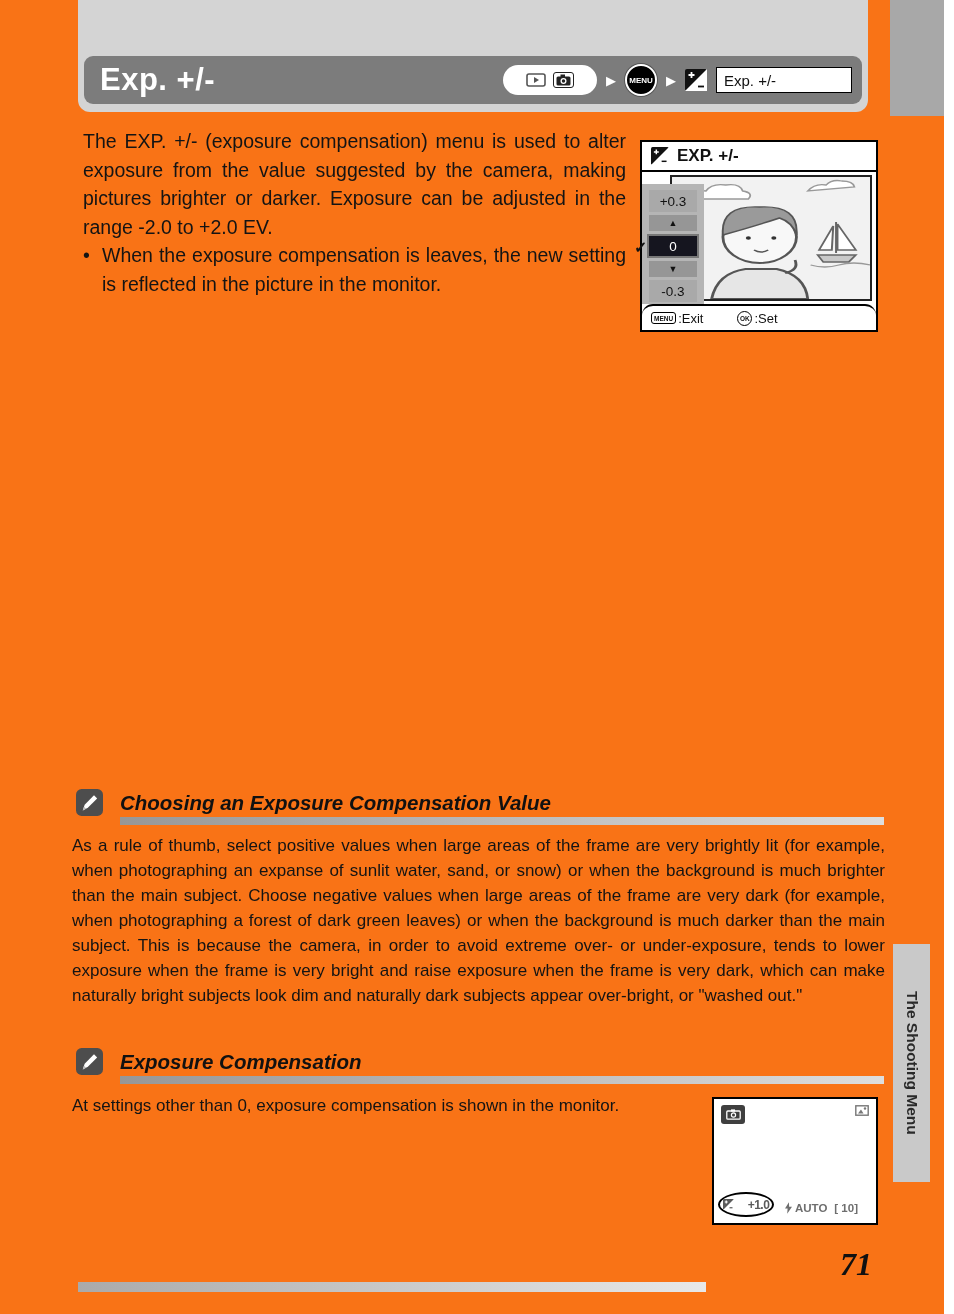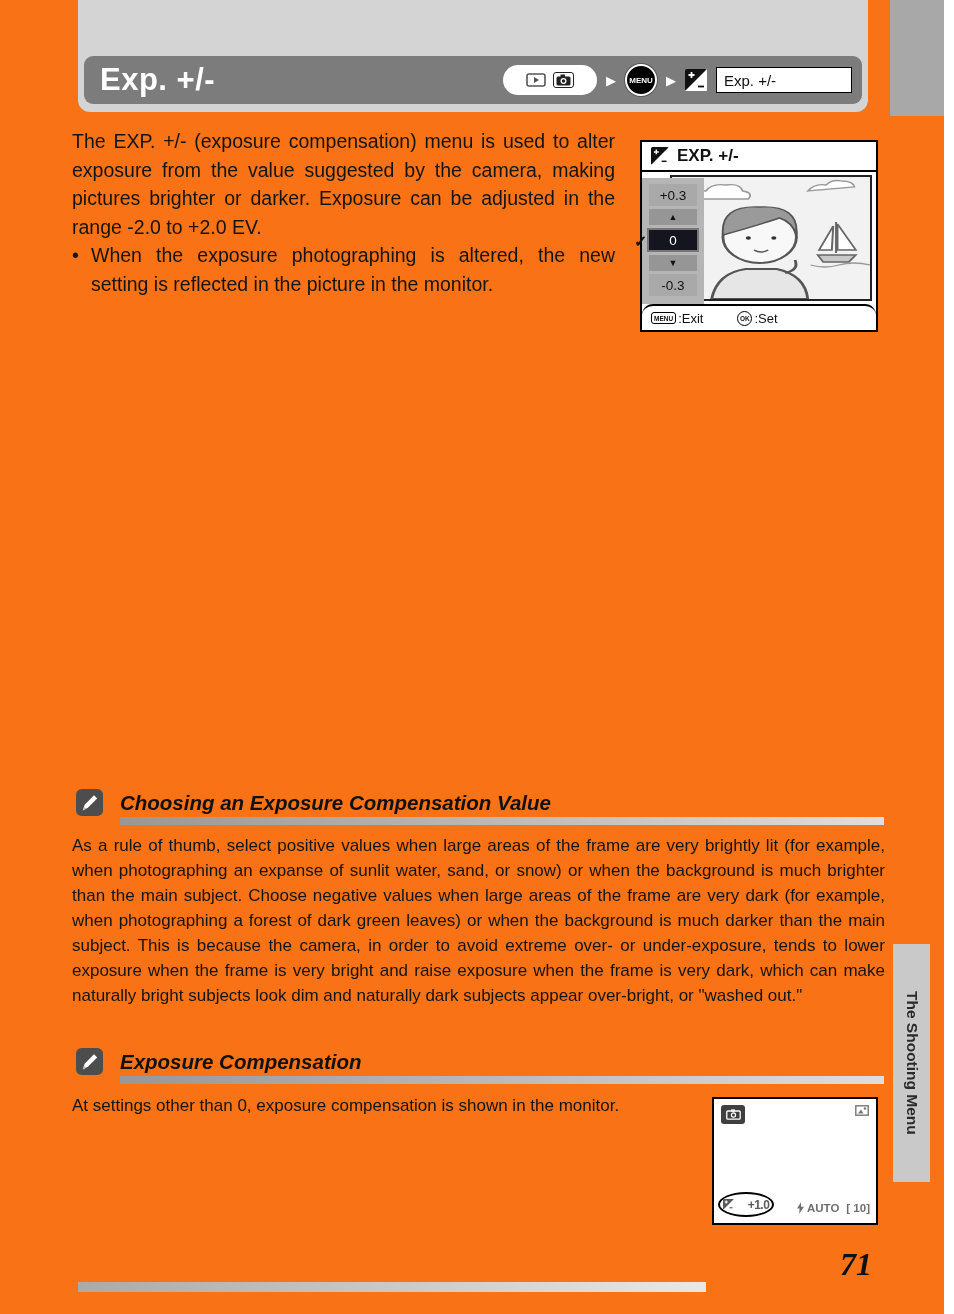--- a/index.html
+++ b/index.html
@@ -21,36 +21,36 @@
   .cam-box { border:1.5px solid #222; border-radius:3px; padding:1px 2px; display:flex; align-items:center; }
   .play-arrow { color:#fff; font-size:13px; line-height:1; }
   .menu-circle { width:32px; height:32px; border-radius:50%; background:#000;
                  border:2px solid #fff; box-shadow:0 0 0 1px #555;
                  display:flex; align-items:center; justify-content:center;
                  color:#fff; font-size:8px; font-weight:bold; }
   .badge-box { width:136px; height:26px; background:#fff; border:1px solid #000;
                display:flex; align-items:center; padding-left:7px; font-size:15px; color:#111; }
 
   
-  .intro { position:absolute; left:72px; top:127px; width:543px;
+  .intro { position:absolute; left:83px; top:127px; width:543px;
            font-size:19.5px; line-height:28.5px; text-align:justify; color:#141414; }
   .bullet-row { display:flex; }
   .bullet-marker { width:19px; flex:0 0 19px; }
   .bullet-text { flex:1; text-align:justify; }
 
   
   .menu-shot { position:absolute; left:640px; top:140px; width:238px; height:192px;
                border:2px solid #000; background:#fff; }
   .menu-shot-title { height:30px; border-bottom:2px solid #000; display:flex;
                      align-items:center; gap:8px; padding:0 9px; font-size:17px; font-weight:bold; }
   .menu-shot-body { position:relative; height:132px; background:#fff; }
   .menu-illustration { position:absolute; left:28px; top:3px; right:4px; bottom:3px;
                        border:2px solid #222; background:#f2f2f2; overflow:hidden; }
   .menu-illustration svg { display:block; width:100%; height:100%; }
-  .menu-strip { position:absolute; left:0; top:6px; bottom:0; width:62px; background:#b5b5b5;
+  .menu-strip { position:absolute; left:0; top:12px; bottom:0; width:62px; background:#b5b5b5;
                 display:flex; flex-direction:column; align-items:center; gap:3px; padding-top:6px; }
   .val-cell { width:48px; height:22px; background:#a9a9a9; display:flex; align-items:center;
               justify-content:center; font-size:13.5px; color:#111; }
   .arrow-cell { width:48px; height:16px; background:#969696; display:flex; align-items:center;
                 justify-content:center; font-size:9px; color:#111; }
   .sel-cell { position:relative; width:52px; height:24px; background:#15151f; border:2px solid #777;
               display:flex; align-items:center; justify-content:center;
               color:#fff; font-size:13.5px; }
   .sel-check { position:absolute; left:-15px; top:2px; color:#111; font-size:16px; font-weight:bold; }
   .menu-shot-foot { height:26px; border-top:2px solid #000; display:flex; align-items:center;
@@ -72,21 +72,21 @@
   
   .monitor { position:absolute; left:712px; top:1097px; width:166px; height:128px;
              border:2px solid #000; background:#fff; }
   .cam-badge { position:absolute; left:7px; top:6px; width:24px; height:19px; background:#3f3f3f;
                border-radius:3px; display:flex; align-items:center; justify-content:center; }
   .frame-icon { position:absolute; right:7px; top:6px; display:flex; }
   .ev-ellipse { position:absolute; left:4px; bottom:6px; width:56px; height:25px;
                 border:2px solid #000; border-radius:50%;
                 display:flex; align-items:center; justify-content:center; gap:14px; background:#fff; }
   .ev-text { font-size:12px; font-weight:bold; color:#5a5a5a; letter-spacing:-0.5px; }
-  .flash-group { position:absolute; right:6px; bottom:9px; display:flex; align-items:center;
+  .flash-group { position:absolute; right:18px; bottom:9px; display:flex; align-items:center;
                  gap:3px; color:#6e6e6e; font-weight:bold; font-size:11.5px; }
   .frames-text { margin-left:4px; }
 
   
   .side-tab { position:absolute; left:893px; top:944px; width:37px; height:238px; background:#c9c9c9;
               display:flex; align-items:center; justify-content:center; }
   .side-tab span { writing-mode:vertical-rl; font-weight:bold; font-size:15.5px; color:#2a2a2a; }
   .page-number { position:absolute; right:72px; top:1246px; font-size:32px; font-weight:bold;
                  font-style:italic; font-family:"Liberation Serif", serif; color:#111; }
   .bottom-rule { position:absolute; left:78px; top:1282px; width:628px; height:10px;
@@ -131,21 +131,21 @@
           </svg>
       </span>
       <span class="badge-box">Exp. +/-</span>
     </span>
   </div>
 
   <div class="intro">
     <div>The EXP. +/- (exposure compensation) menu is used to alter exposure from the value suggested by the camera, making pictures brighter or darker. Exposure can be adjusted in the range -2.0 to +2.0 EV.</div>
     <div class="bullet-row">
       <span class="bullet-marker">•</span>
-      <span class="bullet-text">When the exposure photographing is altered, the new setting is reflected in the picture in the monitor.</span>
+      <span class="bullet-text">When the exposure compensation is leaves, the new setting is reflected in the picture in the monitor.</span>
     </div>
   </div>
 
   <div class="menu-shot">
     <div class="menu-shot-title">
       <span style="display:flex;">
         <svg width="18" height="18" viewBox="0 0 22 22">
             <rect width="22" height="22" rx="2" fill="#111"></rect>
             <path d="M22 0 L22 22 L0 22 Z" fill="#fff"></path>
             <path d="M6.5 3 v6 M3.5 6 h6" stroke="#fff" stroke-width="1.8"></path>

